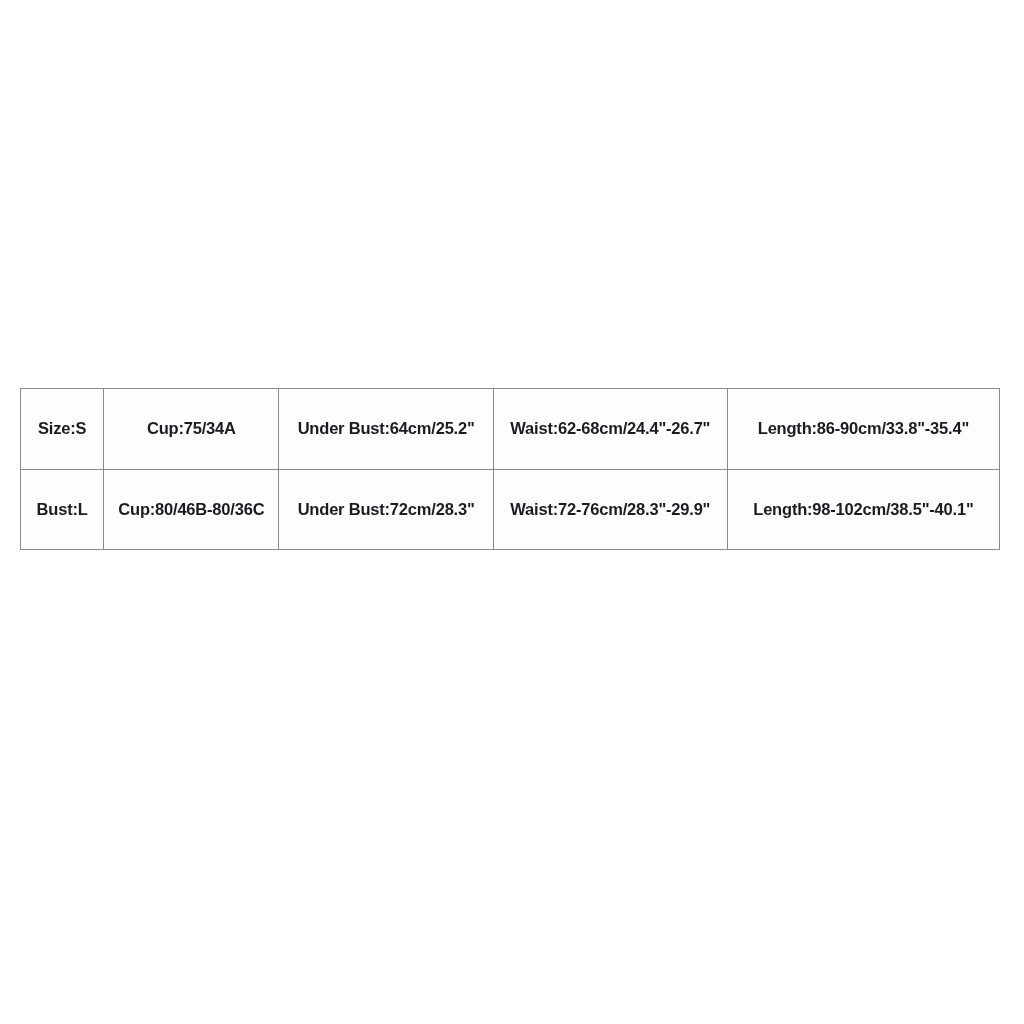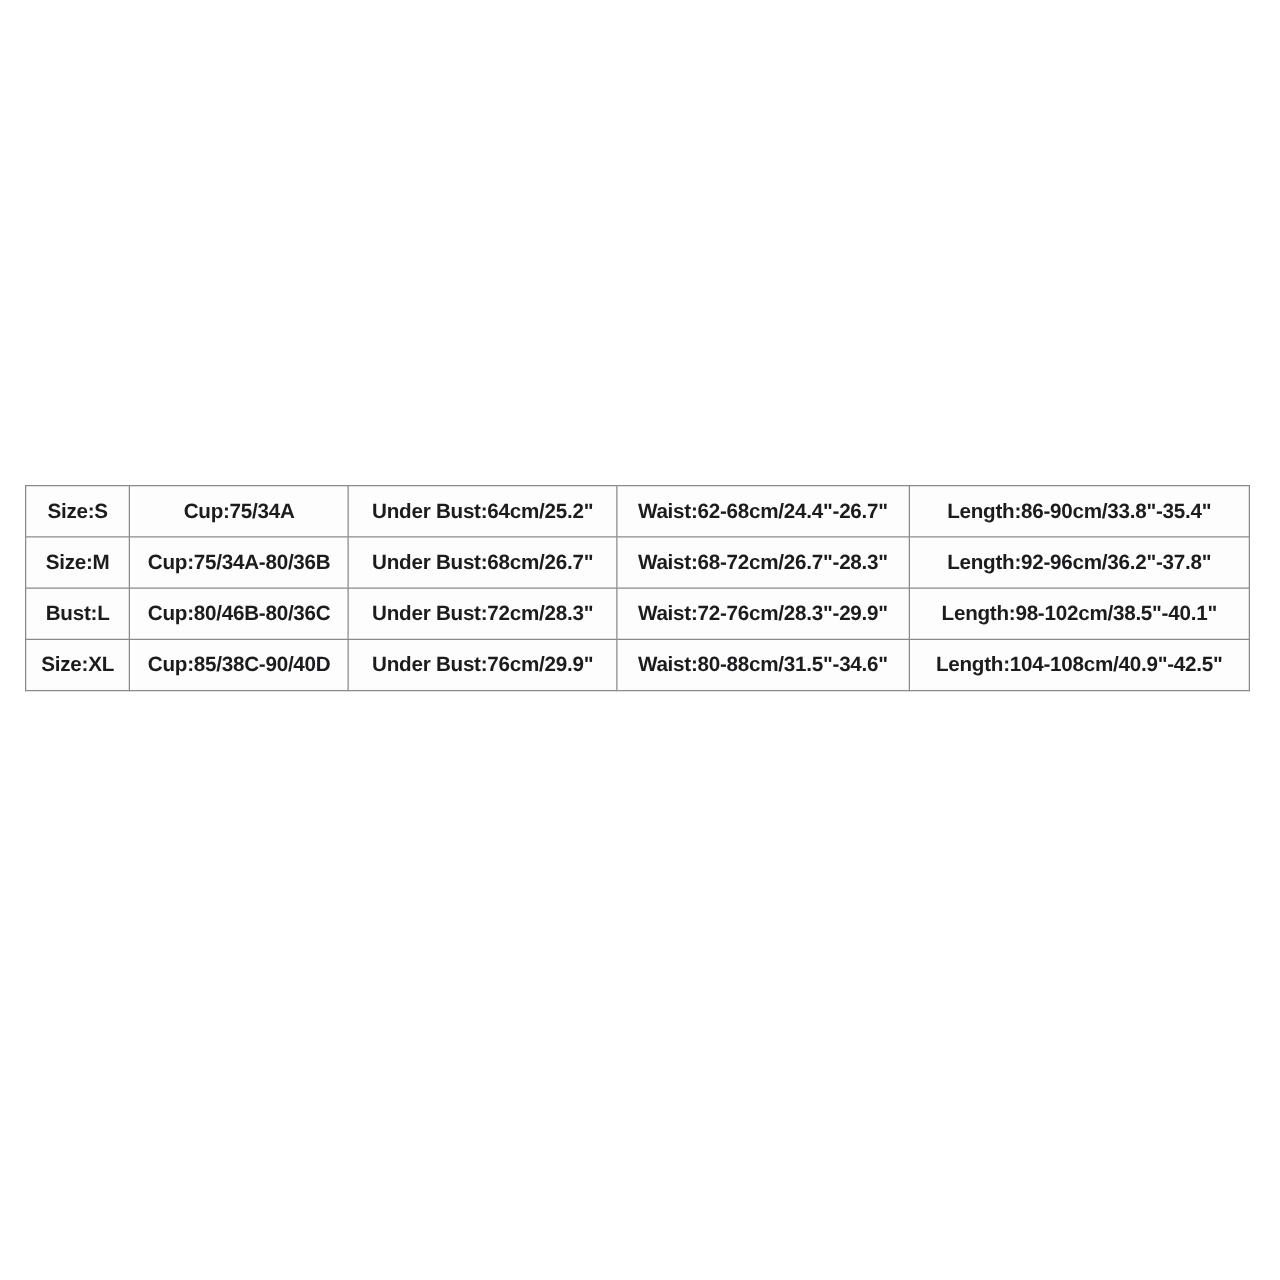--- a/index.html
+++ b/index.html
@@ -55,35 +55,21 @@
     </colgroup>
     <tbody>
       <tr>
         <td>Size:S</td>
         <td>Cup:75/34A</td>
         <td>Under Bust:64cm/25.2"</td>
         <td>Waist:62-68cm/24.4"-26.7"</td>
         <td>Length:86-90cm/33.8"-35.4"</td>
       </tr>
       <tr>
-        <td>Size:M</td>
-        <td>Cup:75/34A-80/36B</td>
-        <td>Under Bust:68cm/26.7"</td>
-        <td>Waist:68-72cm/26.7"-28.3"</td>
-        <td>Length:92-96cm/36.2"-37.8"</td>
-      </tr>
-      <tr>
         <td>Bust:L</td>
         <td>Cup:80/46B-80/36C</td>
         <td>Under Bust:72cm/28.3"</td>
         <td>Waist:72-76cm/28.3"-29.9"</td>
         <td>Length:98-102cm/38.5"-40.1"</td>
       </tr>
-      <tr>
-        <td>Size:XL</td>
-        <td>Cup:85/38C-90/40D</td>
-        <td>Under Bust:76cm/29.9"</td>
-        <td>Waist:80-88cm/31.5"-34.6"</td>
-        <td>Length:104-108cm/40.9"-42.5"</td>
-      </tr>
     </tbody>
   </table>
 </div>
 
 </body></html>

